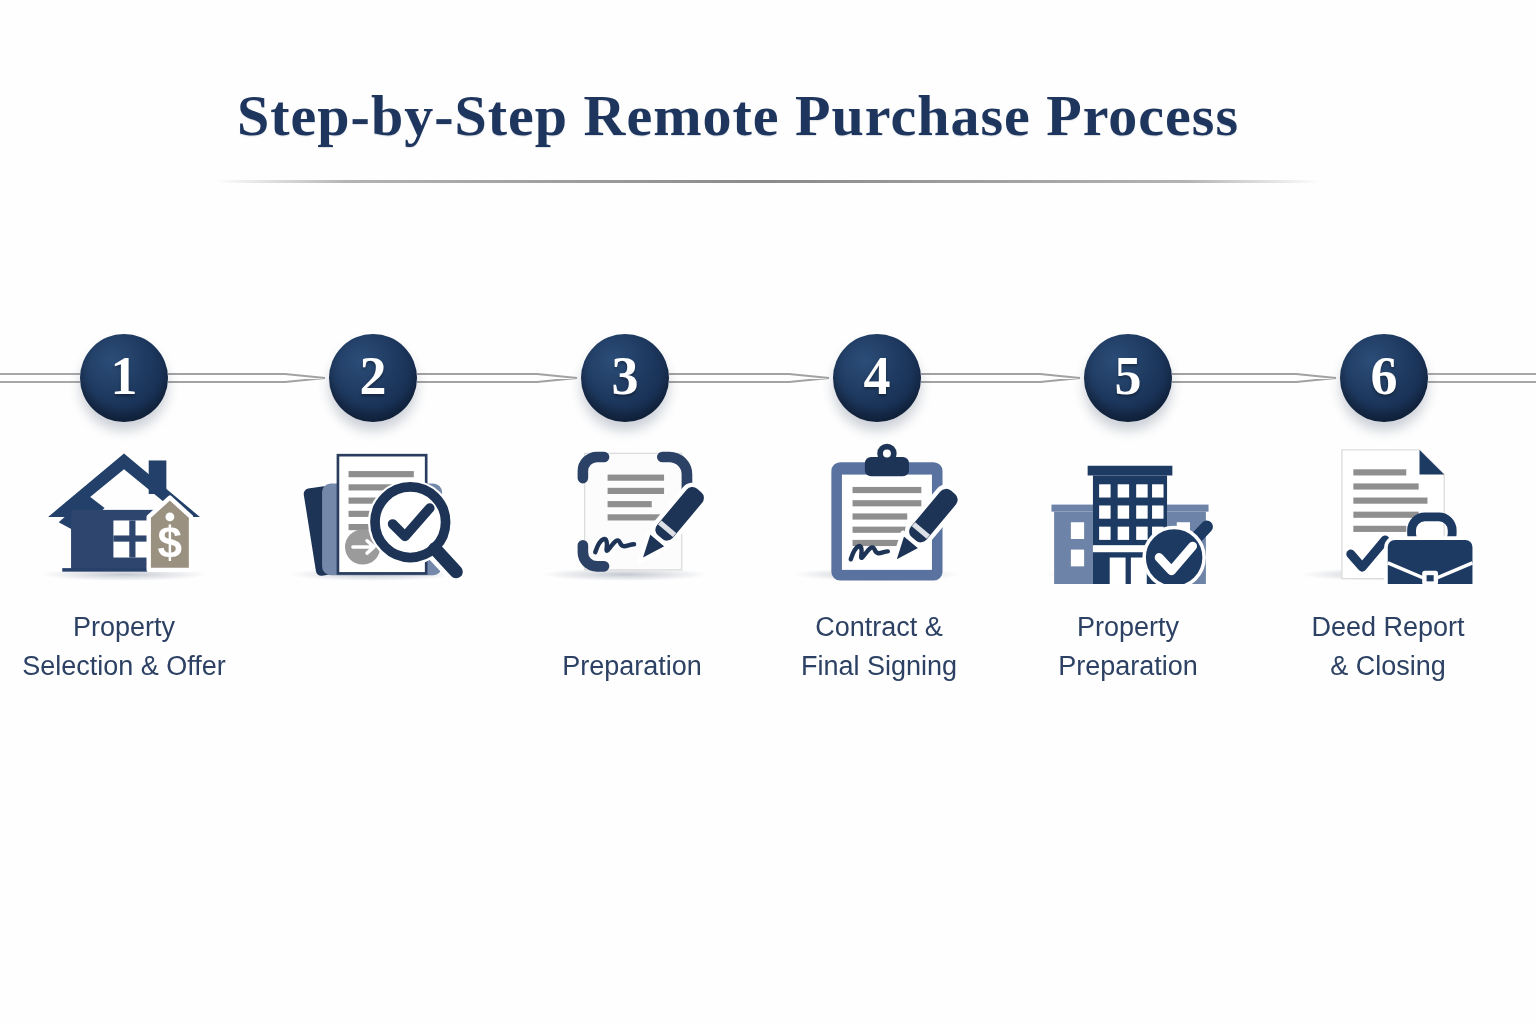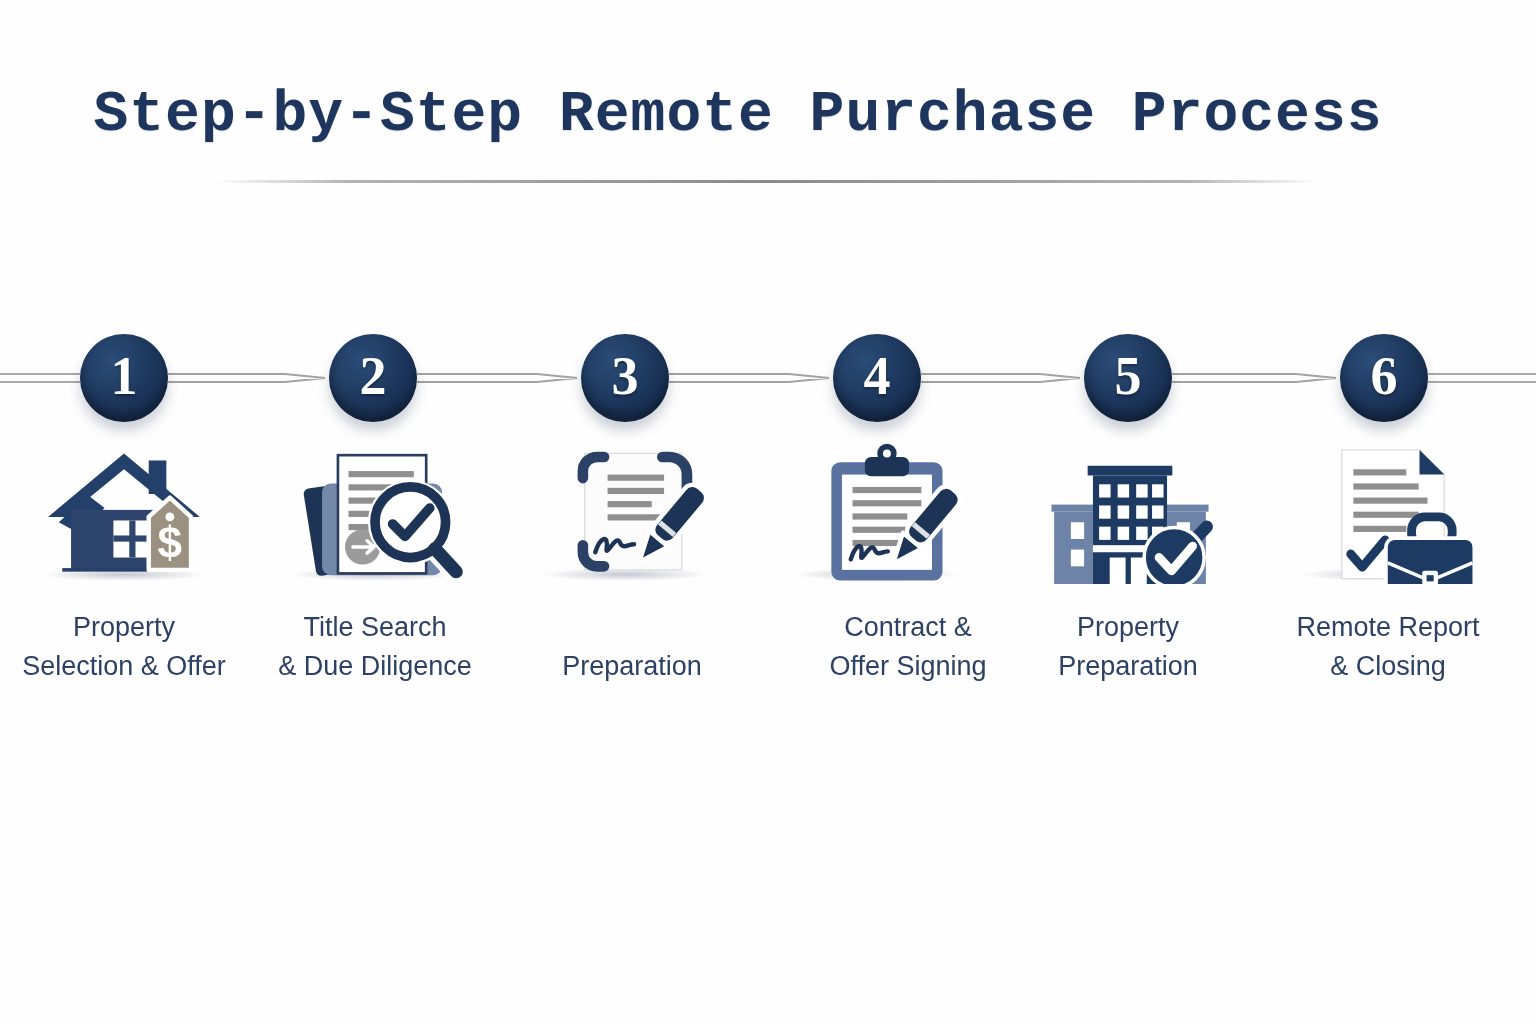--- a/index.html
+++ b/index.html
@@ -5,21 +5,21 @@
   * { margin:0; padding:0; box-sizing:border-box; }
   body { background:#e8e8e8; font-family:"Liberation Sans", sans-serif; }
   .canvas {
     position:relative; width:1536px; height:1024px;
     background:#fefefe; overflow:hidden; margin:0 auto;
   }
   
   .title {
     position:absolute; top:82px; left:0; width:1476px;
     text-align:center;
-    font-family:Liberation Mono, monospace;
+    font-family:Liberation Serif, serif;
     font-weight:700; font-size:58px; letter-spacing:1px;
     color:#1e355e;
     text-shadow:0 1px 1px rgba(30,53,94,.15);
   }
   .title-divider {
     position:absolute; top:180px; left:215px; width:1105px; height:3px;
     background:linear-gradient(to right,
       rgba(150,150,150,0), rgba(140,140,140,.65) 12%,
       #8a8a8a 50%, rgba(140,140,140,.65) 88%, rgba(150,150,150,0));
     border-radius:2px;
@@ -232,34 +232,30 @@
       <path d="M102,146 L142,163 h16 L198,146" stroke="#ffffff" stroke-width="4" fill="none"></path>
       <rect x="141" y="155" width="18" height="16" rx="3" fill="#ffffff"></rect>
       <rect x="146" y="160" width="8" height="7" fill="#1d3a63"></rect>
     </svg>
   </div>
 
   <div class="step-label" style="left:-6px">
     <span>Property</span><br>
     <span>Selection &amp; Offer</span>
   </div>
-  <div class="step-label" style="left:245px">
-    <span>Title Search</span><br>
-    <span>&amp; Due Diligence</span>
-  </div>
   <div class="step-label" style="left:502px">
     <br>
     <span>Preparation</span>
   </div>
-  <div class="step-label" style="left:778px">
+  <div class="step-label" style="left:749px">
     <span>Contract &amp;</span><br>
-    <span>Offer Signing</span>
+    <span>Final Signing</span>
   </div>
   <div class="step-label" style="left:998px">
     <span>Property</span><br>
     <span>Preparation</span>
   </div>
   <div class="step-label" style="left:1258px">
-    <span>Remote Report</span><br>
+    <span>Deed Report</span><br>
     <span>&amp; Closing</span>
   </div>
 
 </div>
 
 </body></html>

